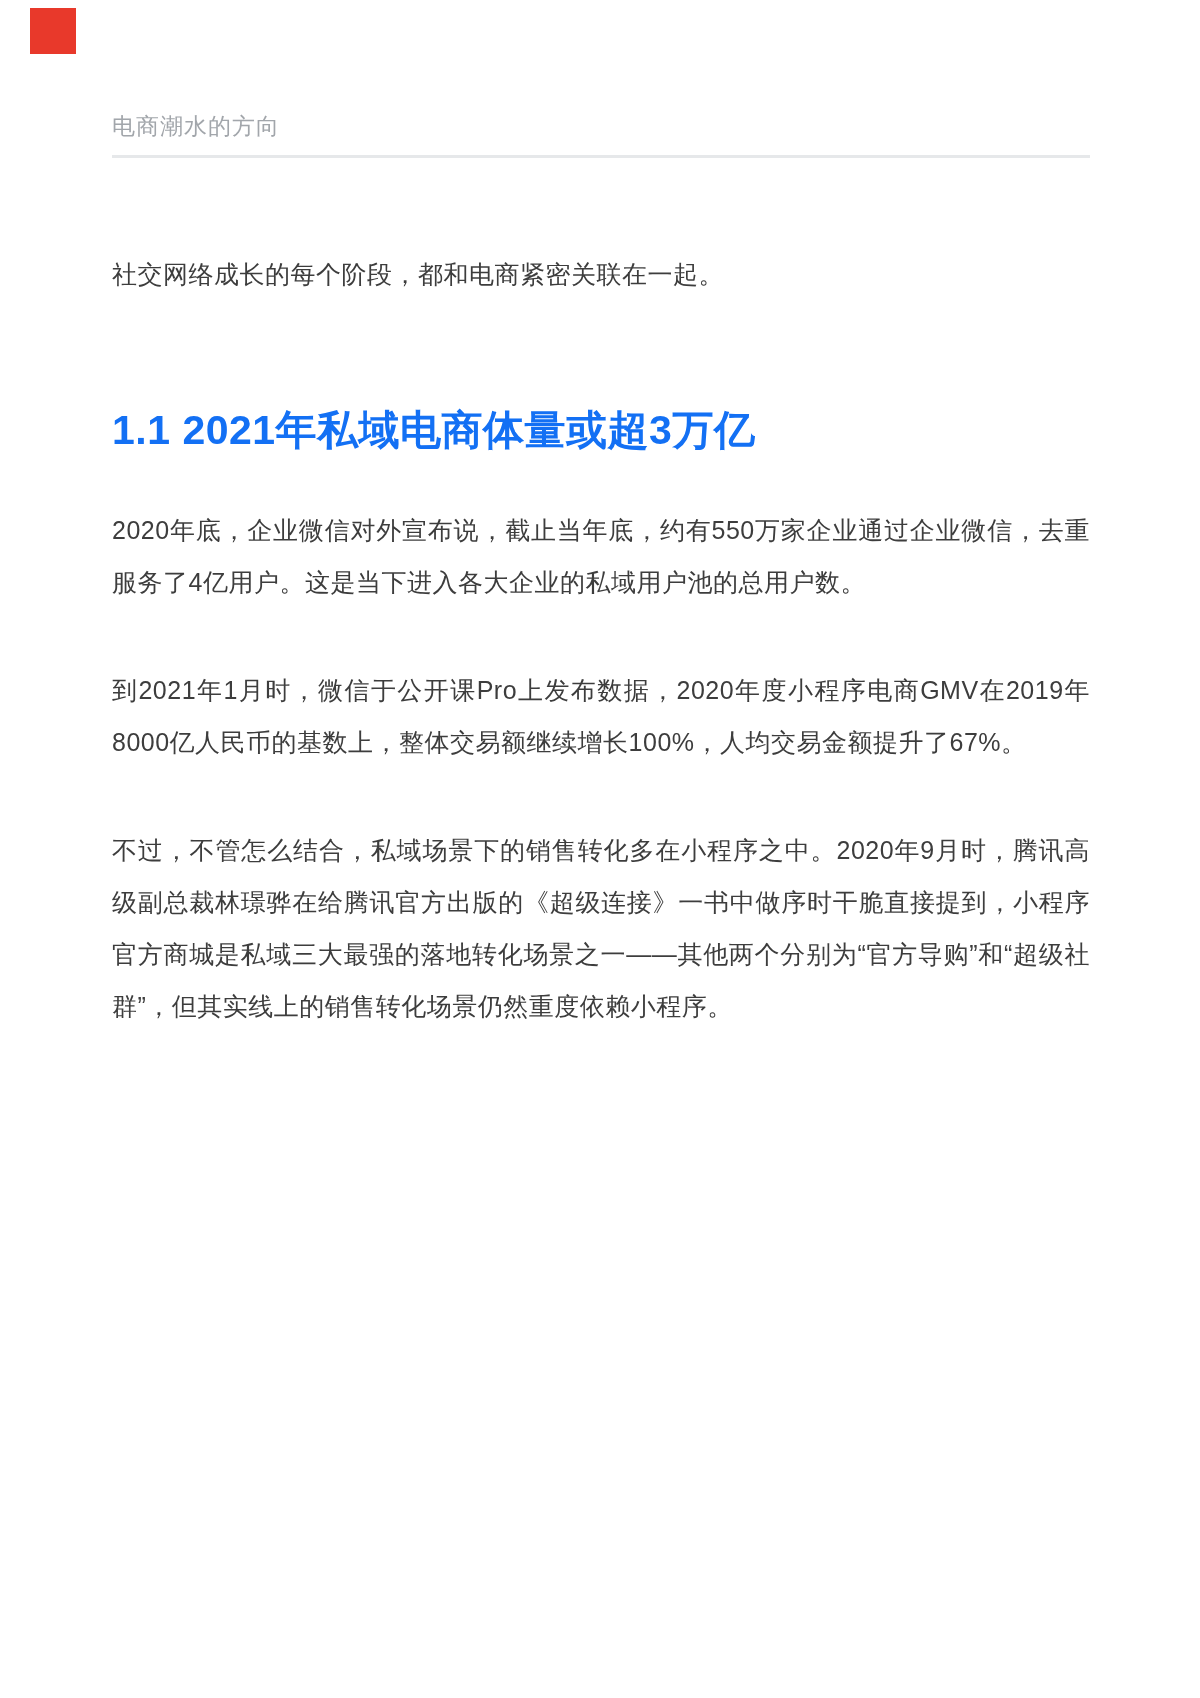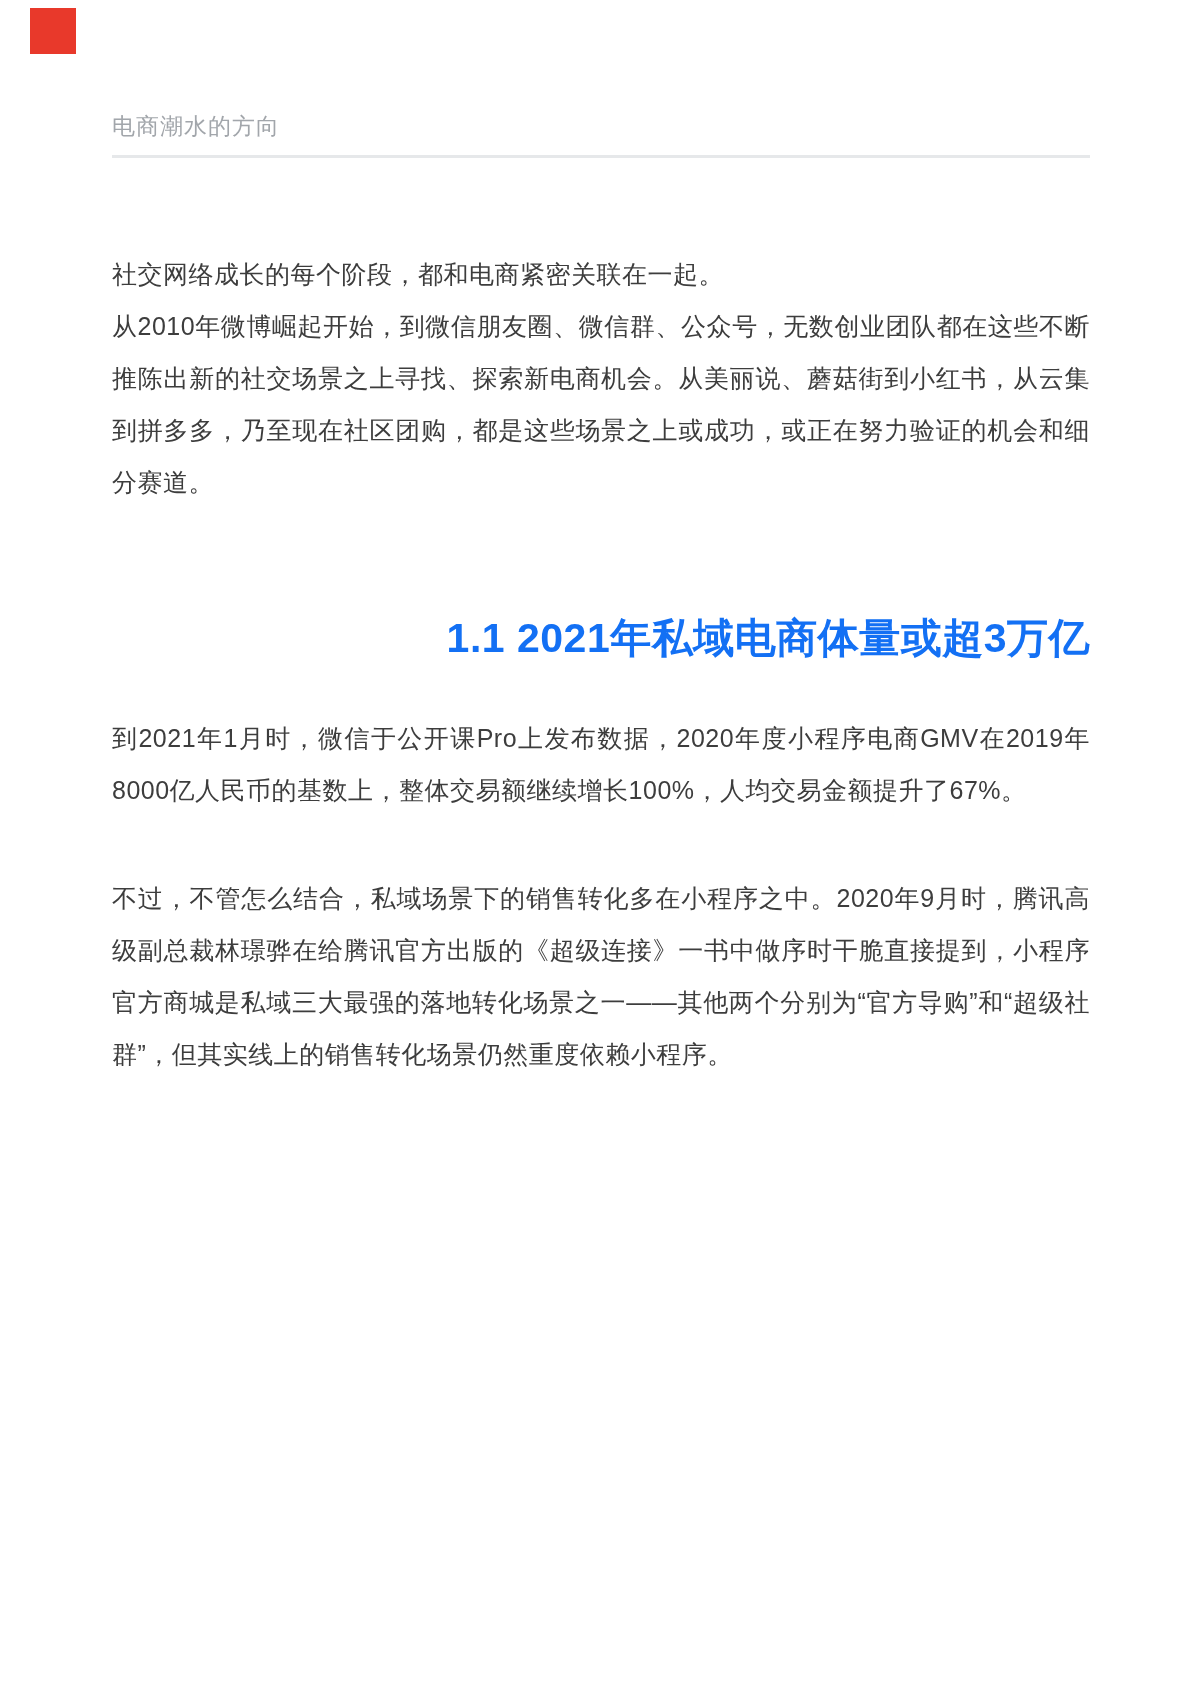--- a/index.html
+++ b/index.html
@@ -54,21 +54,20 @@
     color: #3d3d3d;
     text-align: justify;
     letter-spacing: 0.5px;
   }
   .section-heading {
     margin: 106px 0 0 0;
     font-size: 41px;
     line-height: 48px;
     font-weight: bold;
     letter-spacing: 0.5px;
-    text-align: right;
   }
   .bodytext {
     margin-top: 50px;
   }
   .bodytext p + p {
     margin-top: 56px;
   }
   .footer {
     position: absolute;
     left: 112px;
@@ -105,26 +104,26 @@
   <div class="corner-mark" style="background: rgb(232, 57, 43);"></div>
 
   <div class="running-head">电商潮水的方向</div>
 
   <div class="header-divider"></div>
 
   <div class="content">
 
     <section class="intro">
       <p>社交网络成长的每个阶段，都和电商紧密关联在一起。</p>
-      <p>从2010年微博崛起开始，到微信朋友圈、微信群、公众号，无数创业团队都在这些不断推陈出新的社交场景之上寻找、探索新电商机会。从美丽说、蘑菇街到小红书，从云集到拼多多，乃至现在社区团购，都是这些场景之上或成功，或正在努力验证的机会和细分赛道。</p>
     </section>
 
     <h1 class="section-heading" style="color: rgb(19, 112, 244);">1.1 2021年私域电商体量或超3万亿</h1>
 
     <section class="bodytext">
+      <p>2020年底，企业微信对外宣布说，截止当年底，约有550万家企业通过企业微信，去重服务了4亿用户。这是当下进入各大企业的私域用户池的总用户数。</p>
       <p>到2021年1月时，微信于公开课Pro上发布数据，2020年度小程序电商GMV在2019年8000亿人民币的基数上，整体交易额继续增长100%，人均交易金额提升了67%。</p>
       <p>不过，不管怎么结合，私域场景下的销售转化多在小程序之中。2020年9月时，腾讯高级副总裁林璟骅在给腾讯官方出版的《超级连接》一书中做序时干脆直接提到，小程序官方商城是私域三大最强的落地转化场景之一——其他两个分别为“官方导购”和“超级社群”，但其实线上的销售转化场景仍然重度依赖小程序。</p>
     </section>
 
   </div>
 
   <div class="footer">
     <span class="rule rule-left"></span>
     <span class="page-number">09</span>
     <span class="rule rule-right"></span>

